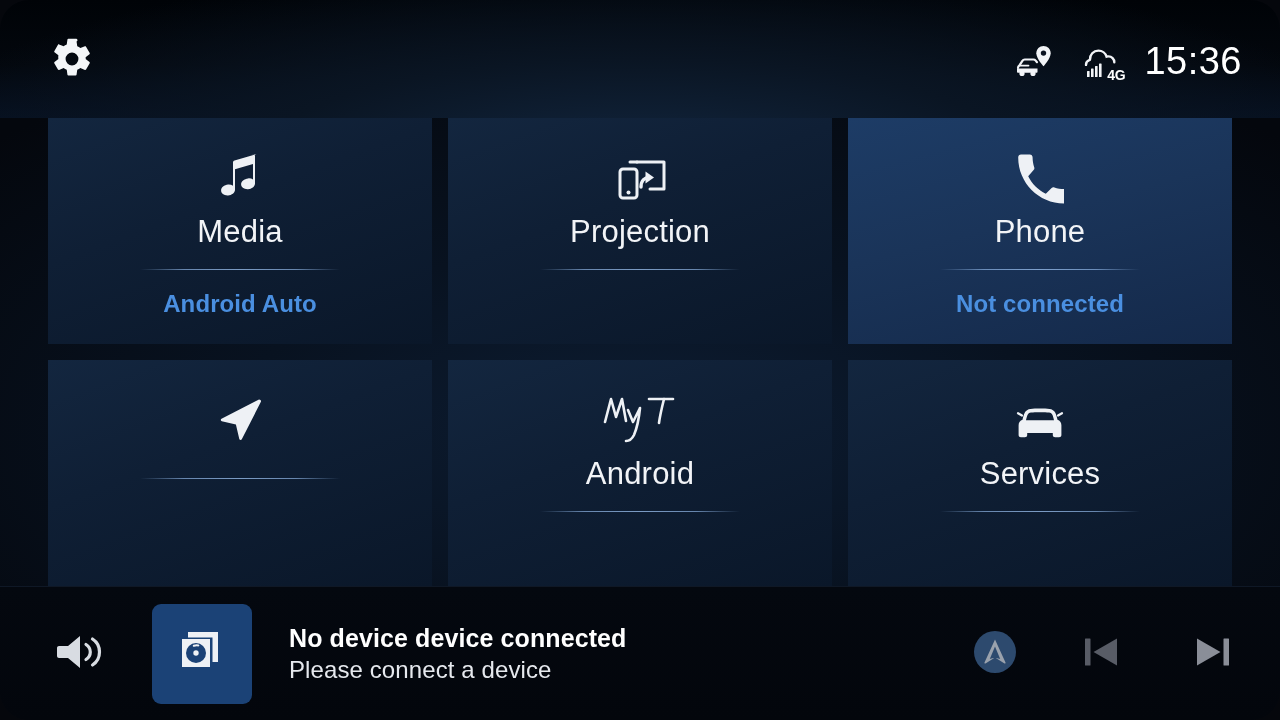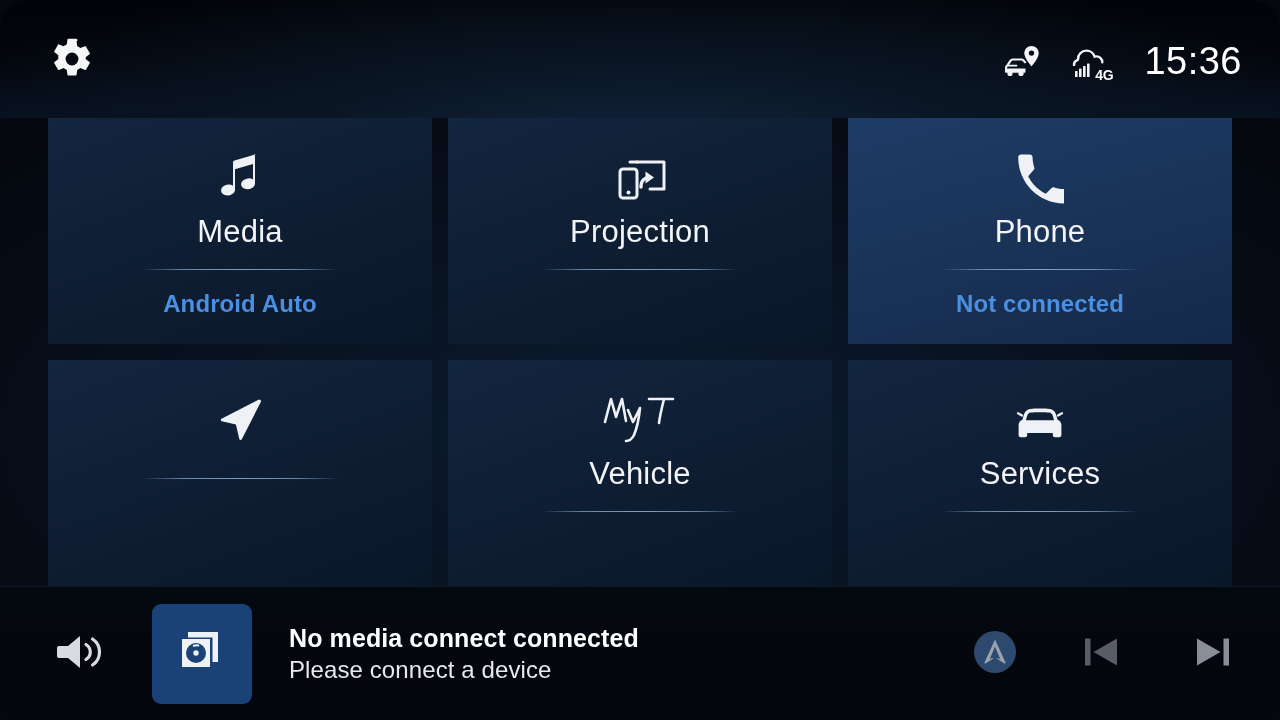--- a/index.html
+++ b/index.html
@@ -31,21 +31,21 @@
     width:52px; height:52px; display:flex; align-items:center; justify-content:center;
     cursor:pointer; margin-top:4px;
   }
   #status-right {
     margin-left:auto; display:flex; align-items:center; gap:20px;
     margin-top:4px;
   }
   .status-icon { display:flex; align-items:center; justify-content:center; }
   #clock {
     color:#fff; font-size:38px; font-weight:400; letter-spacing:0.5px;
-    margin-left:12px; line-height:1;
+    line-height:1;
   }
   #net-icon { position:relative; width:46px; height:46px; }
   #net-4g {
     position:absolute; right:-1px; bottom:2px;
     font-size:14px; font-weight:700; color:#fff; line-height:1;
     letter-spacing:-0.3px;
   }
 
   
   #grid {
@@ -218,21 +218,21 @@
         <svg width="86" height="56" viewBox="0 0 86 56" fill="none" stroke="#eef1f5" stroke-width="2.6" stroke-linecap="round" stroke-linejoin="round">
 
           <path d="M8 32 14 9l5 18 6-18 4 22" fill="none"></path>
 
           <path d="M31 20l5 12 7-14c-1 10-3 20-6 27-2 4-5 6-8 6" fill="none"></path>
 
           <path d="M52 9h24" fill="none"></path>
           <path d="M67 9c-2 8-4 16-5 24" fill="none"></path>
         </svg>
       </div>
-      <div class="tile-title">Vehicle</div>
+      <div class="tile-title">Android</div>
       <div class="tile-divider"></div>
       <div class="tile-sub"></div>
     </div>
 
     <div class="tile">
       <div class="tile-icon">
         <svg width="58" height="44" viewBox="0 0 58 44" fill="#eef1f5">
           <path d="M46.5 17.8c-.6-2.6-1.3-5.3-2.2-7-1.1-2.2-3.3-3.6-5.8-3.8-2.6-.3-5.6-.4-9.5-.4s-6.9.1-9.5.4c-2.5.2-4.7 1.6-5.8 3.8-.9 1.7-1.6 4.4-2.2 7-2.3.7-3.9 2.9-3.9 5.4V33c0 1.3 1 2.3 2.3 2.3h4c1.3 0 2.3-1 2.3-2.3v-2h25.6v2c0 1.3 1 2.3 2.3 2.3h4c1.3 0 2.3-1 2.3-2.3v-9.8c0-2.5-1.6-4.7-3.9-5.4zM16.8 12.6c.6-1.2 1.8-1.9 3.1-2 2.4-.2 5.3-.3 9.1-.3s6.7.1 9.1.3c1.3.1 2.5.8 3.1 2 .7 1.3 1.3 3.4 1.8 5.6H15c.5-2.2 1.1-4.3 1.8-5.6z"></path>
           <rect x="9" y="21.5" width="8" height="4.6" rx="2.3"></rect>
           <rect x="41" y="21.5" width="8" height="4.6" rx="2.3"></rect>
@@ -267,21 +267,21 @@
           <rect x="11" y="18" width="28" height="28" fill="#eef1f5"></rect>
 
           <circle cx="25" cy="32" r="10" fill="#1b4276"></circle>
           <circle cx="25" cy="32" r="2.7" fill="#eef1f5"></circle>
           <path d="M22.8 24.8a8 8 0 0 1 4.6-.4" stroke="#eef1f5" stroke-width="2" stroke-linecap="round" fill="none"></path>
         </svg>
       </span>
     </div>
 
     <div id="track-info">
-      <div id="track-title">No media connect connected</div>
+      <div id="track-title">No device device connected</div>
       <div id="track-subtitle">Please connect a device</div>
     </div>
 
     <div id="transport">
 
       <div class="transport-btn">
         <span>
           <svg width="42" height="42" viewBox="0 0 42 42">
             <circle cx="21" cy="21" r="21" fill="#2d4a6e"></circle>
             <path d="M21 8.5 10.5 31.5c-.3.7.4 1.3 1 .9l9.5-5.9 9.5 5.9c.6.4 1.3-.2 1-.9L21 8.5z" fill="#9aa2ad"></path>

